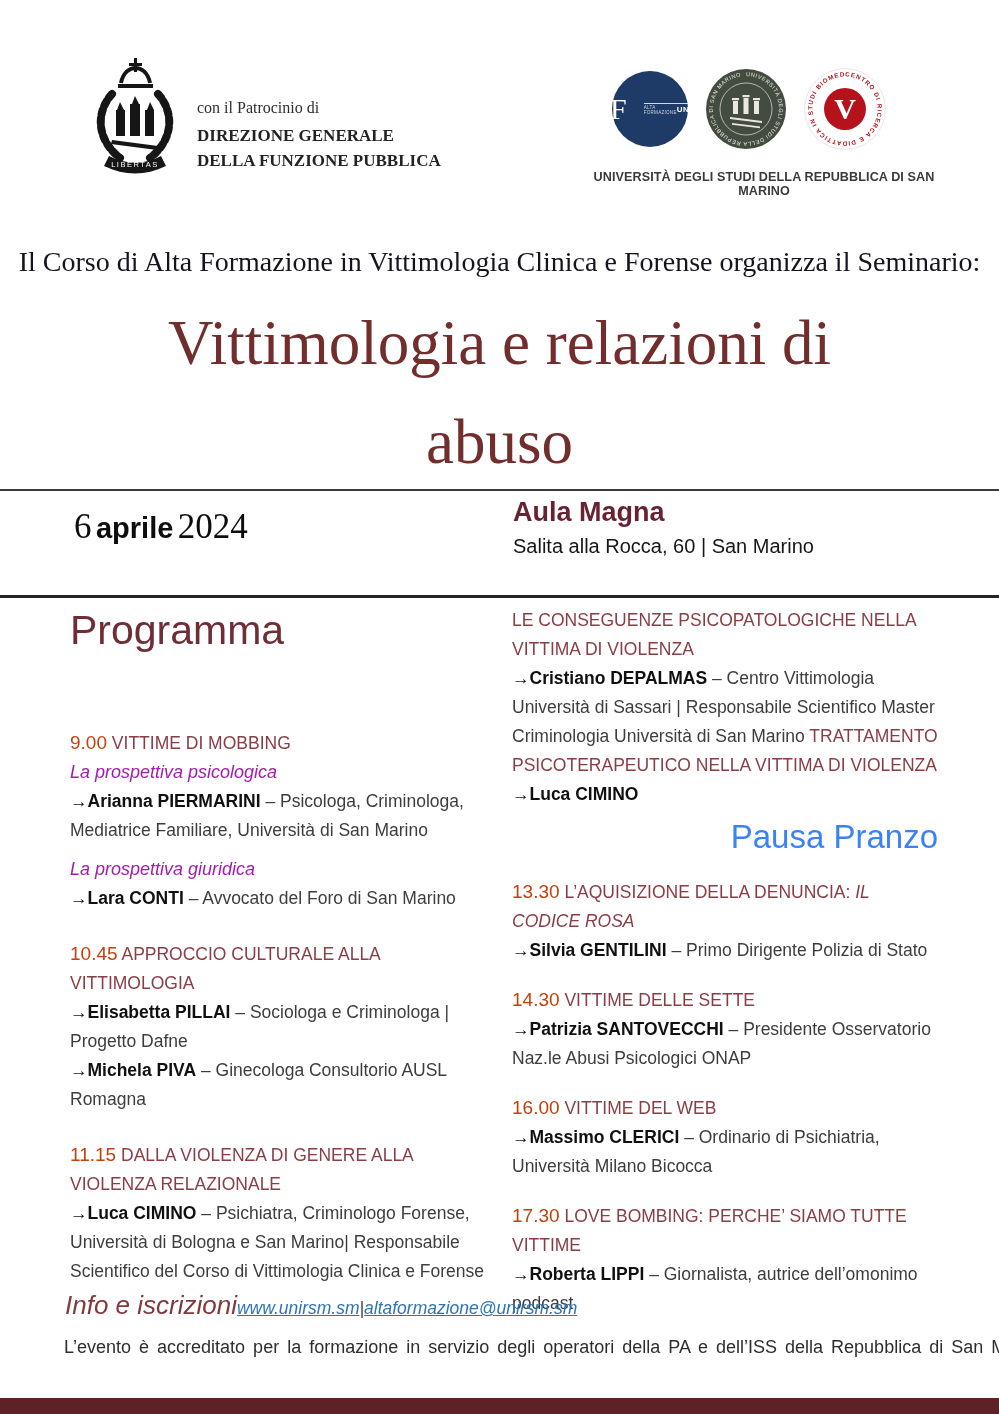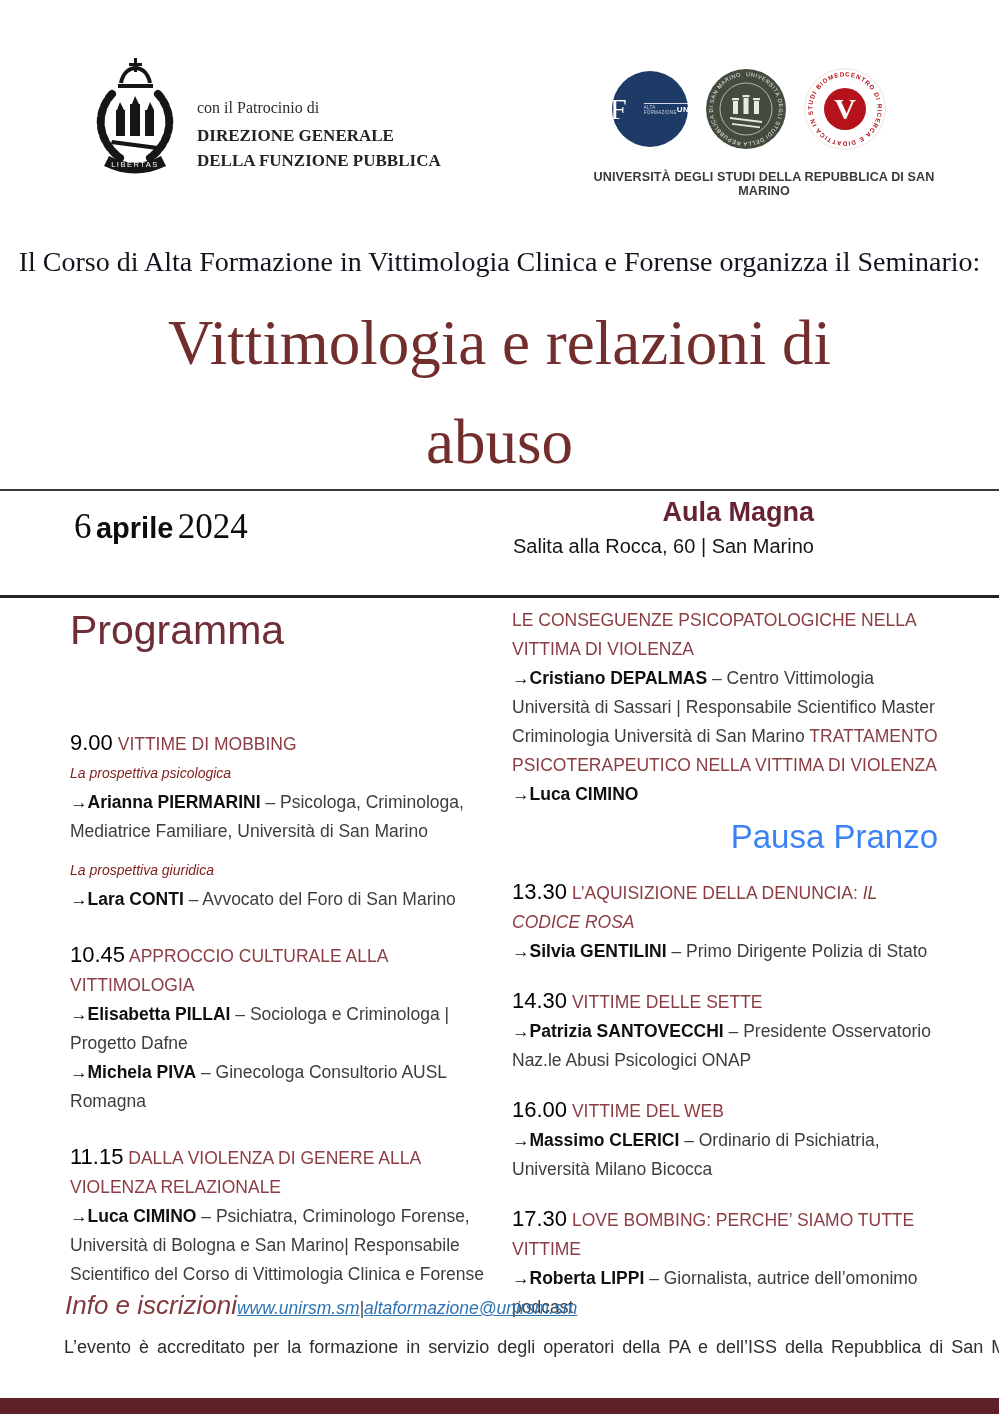--- a/index.html
+++ b/index.html
@@ -33,32 +33,32 @@
 
   
   .hr1{top:489px;left:0;width:999px;height:2px;background:#3a3a3a;}
   .hr2{top:595px;left:0;width:999px;height:3px;background:#242424;}
 
   
   .dateline{left:74px;top:507px;color:#0d0d0d;white-space:nowrap;}
   .date-day,.date-year{font-family:"Liberation Serif",serif;font-size:35px;}
   .date-month{font-size:29px;font-weight:bold;}
   .venue{left:513px;top:497px;}
-  .venue-name{font-size:27px;font-weight:bold;color:#682333;margin-bottom:7px;text-align:right;}
+  .venue-name{font-size:27px;font-weight:bold;color:#682333;margin-bottom:7px;}
   .venue-addr{font-size:20px;color:#161616;}
 
   
   .left-col{left:70px;top:606px;width:430px;}
   .right-col{left:512px;top:606px;width:426px;}
   .programma{font-size:41px;color:#6f2d36;margin:0 0 74px 0;line-height:48px;}
   .pline{font-size:17.5px;line-height:29px;color:#333333;margin:0;}
-  .time{color:#000000;font-size:22px;}
+  .time{color:#c2410c;font-size:19px;}
   .sect{color:#8b3d44;}
   .sect-italic{color:#8b3d44;font-style:italic;}
-  .subtitle{font-style:italic;color:#7f1d1d;font-size:14px;}
+  .subtitle{font-style:italic;color:#a21caf;font-size:18px;}
   .sub-gap{margin-top:10px;}
   .arrow{font-weight:bold;color:#101010;}
   .name{font-weight:bold;color:#101010;}
   .desc{color:#3d3d3d;}
   .block{margin-top:26px;}
   .rblock{margin-top:20px;}
   .pausa{font-size:33px;color:#3b82f6;text-align:right;margin-top:8px;line-height:40px;}
 
   
   .info{left:65px;top:1290px;display:flex;align-items:baseline;white-space:nowrap;font-style:italic;}

